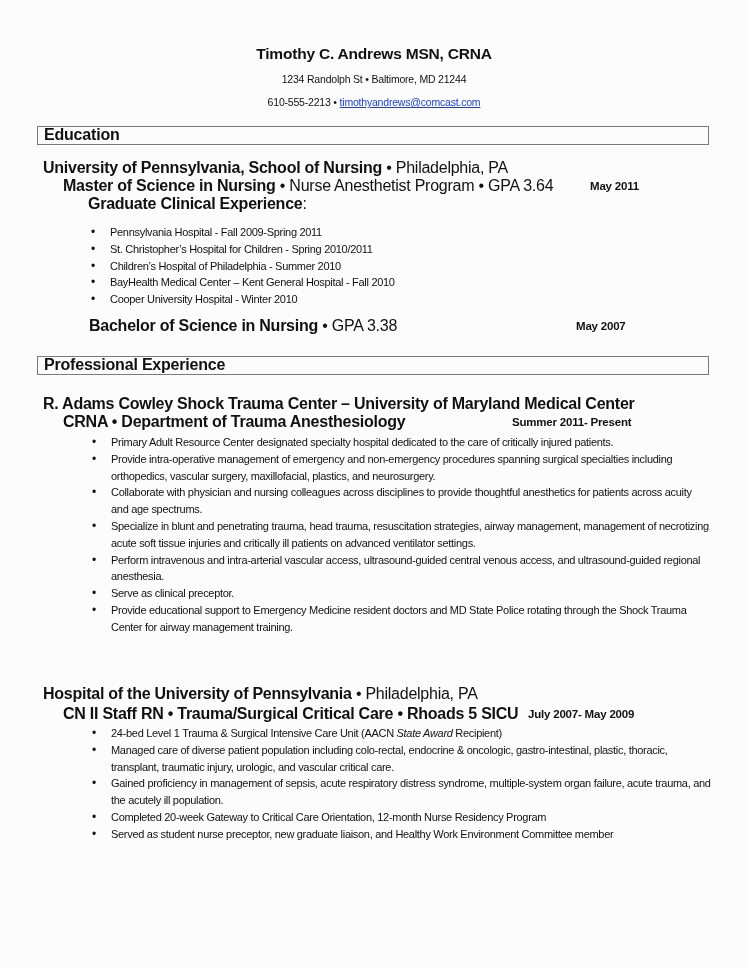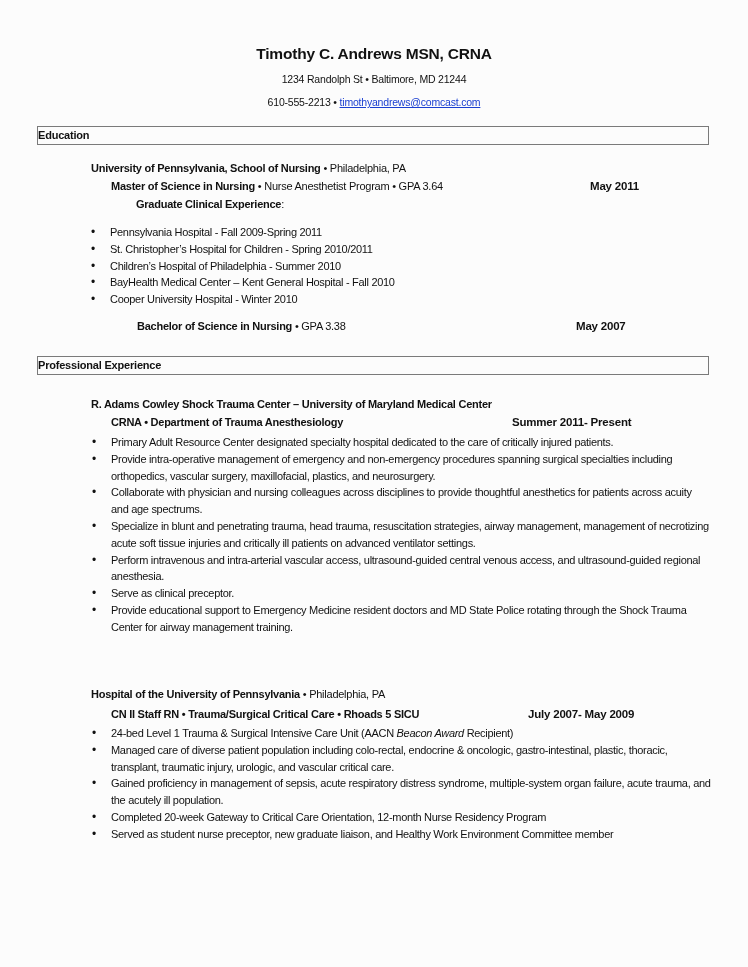--- a/index.html
+++ b/index.html
@@ -46,32 +46,32 @@
       text-decoration: underline;
       cursor: pointer;
     }
     .section-box {
       position: absolute;
       left: 37px;
       width: 672px;
       height: 19px;
       border: 1.5px solid #7a7a7a;
       box-sizing: border-box;
-      font-size: 11px;
+      font-size: 16px;
       font-weight: bold;
       line-height: 16px;
+      padding-left: 6px;
       letter-spacing: -0.2px;
     }
     .line {
       position: absolute;
-      font-size: 11px;
+      font-size: 16px;
       line-height: 16px;
       white-space: nowrap;
       letter-spacing: -0.25px;
-      margin-left: 48px;
     }
     .b { font-weight: bold; }
     .date {
       position: absolute;
       font-size: 11.5px;
       font-weight: bold;
       line-height: 16px;
       white-space: nowrap;
       letter-spacing: -0.2px;
     }
@@ -156,20 +156,20 @@
     <li>Provide educational support to Emergency Medicine resident doctors and MD State Police rotating through the Shock Trauma Center for airway management training.</li>
   </ul>
 
   <div class="line" style="left:43px; top:686px;">
     <span class="b">Hospital of the University of Pennsylvania</span><span>  • Philadelphia, PA</span>
   </div>
   <div class="line b" style="left:63px; top:706px;">CN II Staff RN • Trauma/Surgical Critical Care • Rhoads 5 SICU</div>
   <div class="date" style="left:528px; top:706px;">July 2007- May 2009</div>
 
   <ul class="bullets exp" style="left:92px; top:725px;">
-    <li><span>24-bed Level 1 Trauma &amp; Surgical Intensive Care Unit (AACN </span><em>Beacon Award</em><span> Recipient)</span></li>
+    <li><span>24-bed Level 1 Trauma &amp; Surgical Intensive Care Unit (AACN </span><em>State Award</em><span> Recipient)</span></li>
     <li>Managed care of diverse patient population including colo-rectal, endocrine &amp; oncologic, gastro-intestinal, plastic, thoracic, transplant, traumatic injury, urologic, and vascular critical care.</li>
     <li>Gained proficiency in management of sepsis, acute respiratory distress syndrome, multiple-system organ failure, acute trauma, and the acutely ill population.</li>
     <li>Completed 20-week Gateway to Critical Care Orientation, 12-month Nurse Residency Program</li>
     <li>Served as student nurse preceptor, new graduate liaison, and Healthy Work Environment Committee member</li>
   </ul>
 
 </div>
 
 </body></html>

